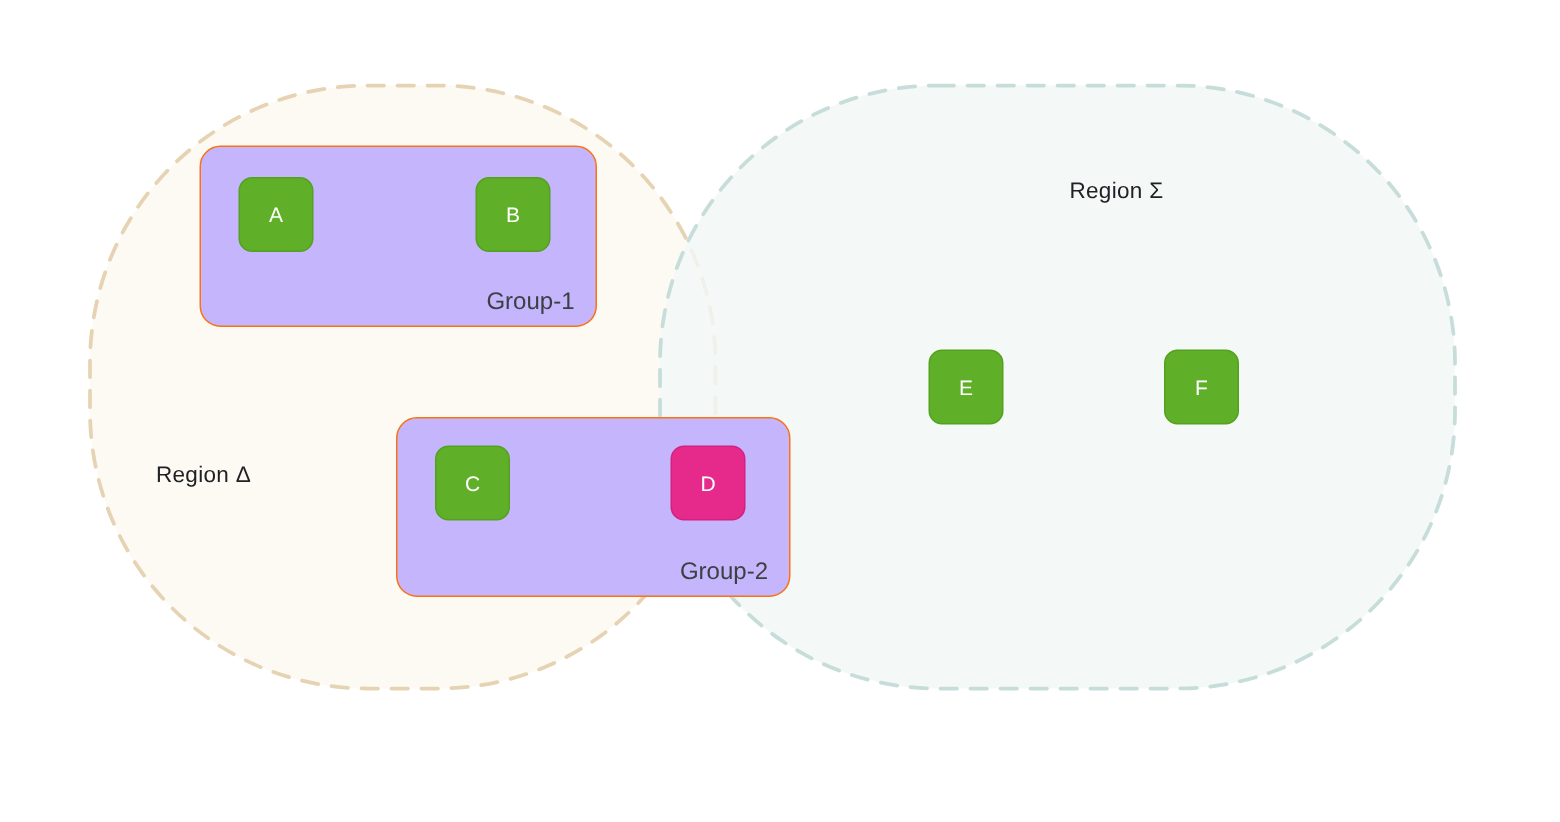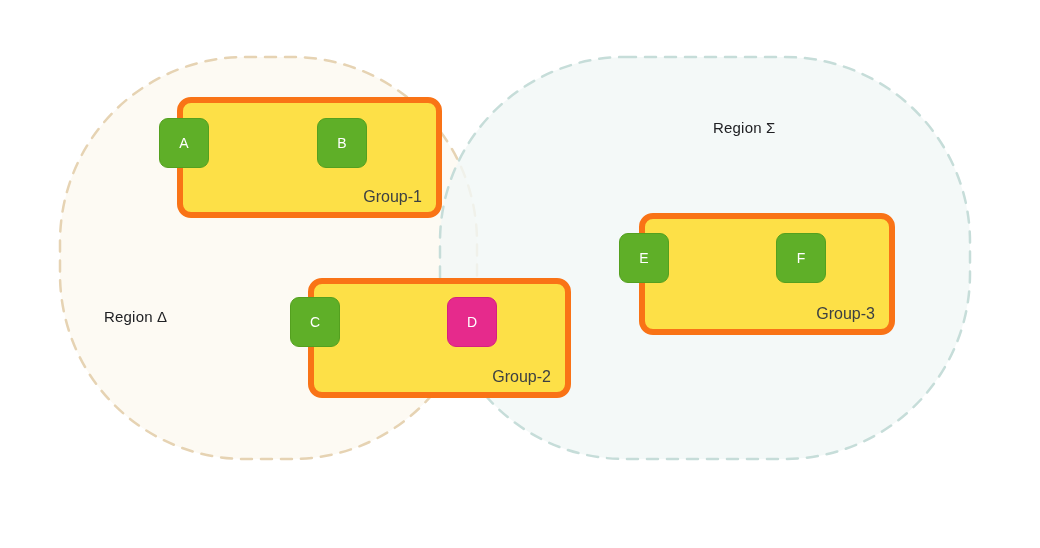--- a/index.html
+++ b/index.html
@@ -34,25 +34,24 @@
     font-weight: 400;
     letter-spacing: 0.2px;
     white-space: nowrap;
   }
   #region-delta-label { left: 104px;  top: 308px; }
   #region-sigma-label { left: 713px; top: 119px; }
 
   
   .group-box {
     position: absolute;
-    background: #fde047;
-    border: 6px solid #f97316;
+    background: #c4b5fd;
+    border: 1px solid #f97316;
     border-radius: 14px;
     box-sizing: border-box;
-    margin-left: 44px;
   }
   .group-label {
     position: absolute;
     right: 14px;
     bottom: 6px;
     color: #3c4043;
     font-size: 16px;
     font-weight: 400;
     white-space: nowrap;
   }
@@ -109,23 +108,20 @@
   <div class="region-label" id="region-sigma-label">Region Σ</div>
 
   <div class="group-box" id="group-1">
     <span class="group-label">Group-1</span>
   </div>
 
   <div class="group-box" id="group-2">
     <span class="group-label">Group-2</span>
   </div>
 
-  <div class="group-box" id="group-3">
-    <span class="group-label">Group-3</span>
-  </div>
 
   <div class="node green" id="node-a">
     <span>A</span>
   </div>
   <div class="node green" id="node-b">
     <span>B</span>
   </div>
   <div class="node green" id="node-c">
     <span>C</span>
   </div>

